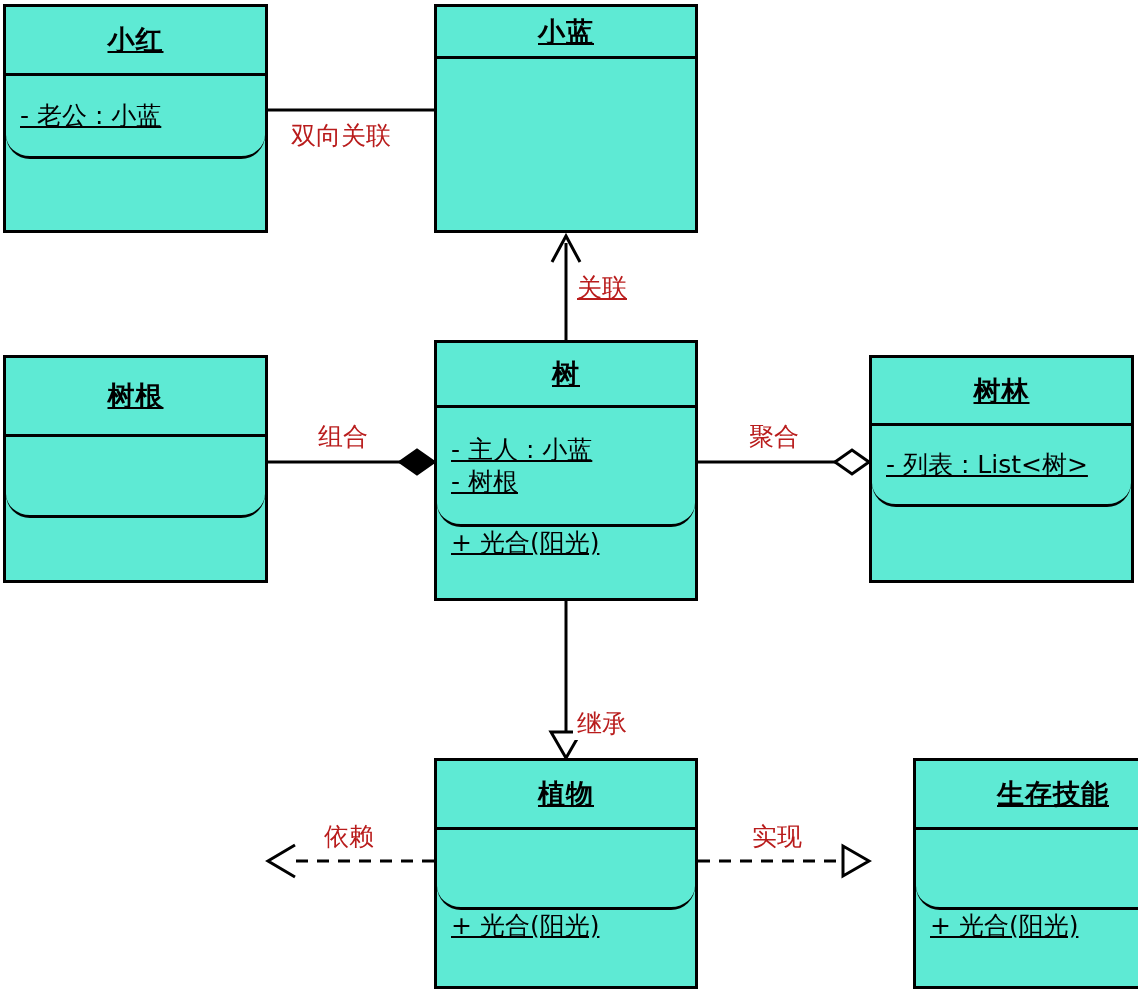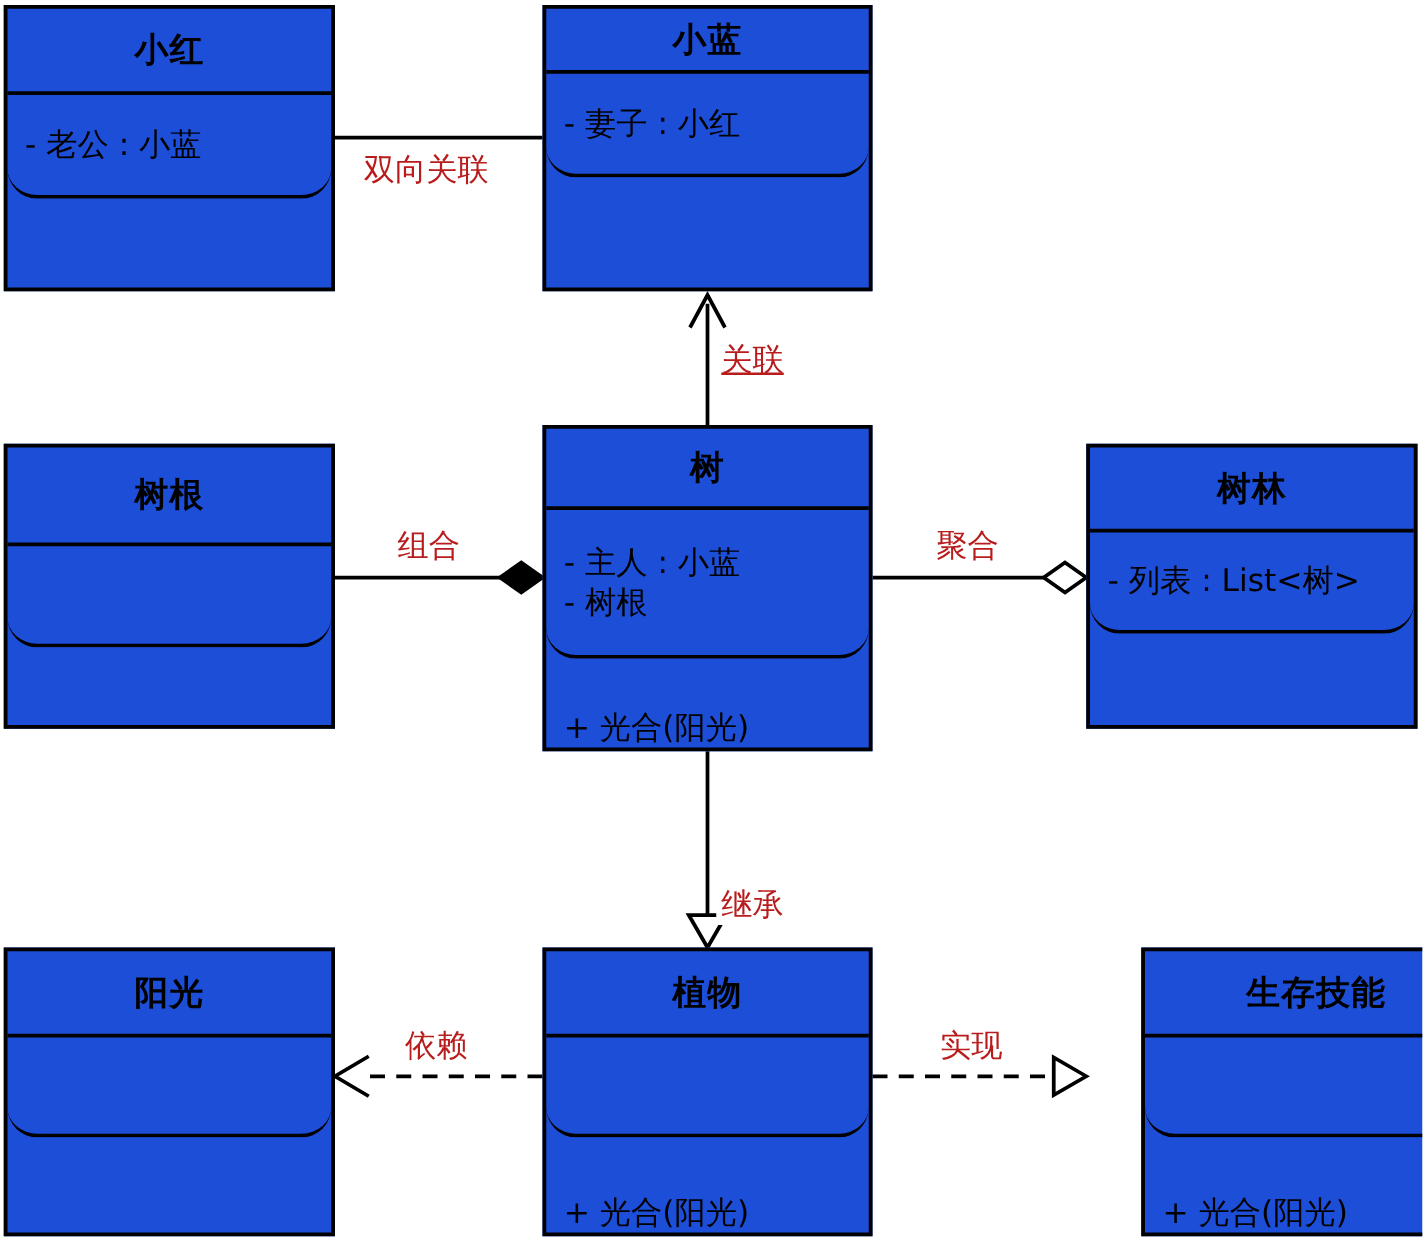--- a/index.html
+++ b/index.html
@@ -12,23 +12,24 @@
     width: 1138px;
     height: 993px;
     background: #ffffff;
     font-family: "DejaVu Sans", "Liberation Sans", sans-serif;
     overflow: hidden;
   }
   .uml-class {
     position: absolute;
     box-sizing: border-box;
     border: 3px solid #000000;
-    background: #1d4ed8;
+    background: #5eead4;
     display: flex;
     flex-direction: column;
+    text-decoration: underline;
   }
   .cls-title {
     box-sizing: border-box;
     display: flex;
     align-items: center;
     justify-content: center;
     font-weight: bold;
     font-size: 27px;
     color: #000000;
     border-bottom: 3px solid #000000;
@@ -40,23 +41,22 @@
     display: flex;
     flex-direction: column;
     justify-content: center;
     padding-left: 14px;
     border-radius: 24px;
   }
   .cls-ops {
     box-sizing: border-box;
     display: flex;
     flex-direction: column;
-    justify-content: flex-end;
+    justify-content: flex-start;
     padding-left: 14px;
-    margin-top: 25px;
   }
   .member {
     font-size: 25px;
     color: #000000;
     line-height: 1.30;
     white-space: nowrap;
   }
   .edge-label {
     position: absolute;
     font-size: 25px;
@@ -115,23 +115,20 @@
   <div class="uml-class" style="left:3px; top:4px; width:265px; height:229px;">
     <div class="cls-title" style="height:69px;">小红</div>
     <div class="cls-attrs" style="height:83px;">
       <div class="member">- 老公 : 小蓝</div>
     </div>
     <div class="cls-ops" style="flex:1;"></div>
   </div>
 
   <div class="uml-class" style="left:434px; top:4px; width:264px; height:229px;">
     <div class="cls-title" style="height:52px;">小蓝</div>
-    <div class="cls-attrs" style="height:83px;">
-      <div class="member">- 妻子 : 小红</div>
-    </div>
     <div class="cls-ops" style="flex:1;"></div>
   </div>
 
   <div class="uml-class" style="left:3px; top:355px; width:265px; height:228px;">
     <div class="cls-title" style="height:79px;">树根</div>
     <div class="cls-attrs" style="height:81px;"></div>
     <div class="cls-ops" style="flex:1;"></div>
   </div>
 
   <div class="uml-class" style="left:434px; top:340px; width:264px; height:261px;">
@@ -146,25 +143,20 @@
   </div>
 
   <div class="uml-class" style="left:869px; top:355px; width:265px; height:228px;">
     <div class="cls-title" style="height:68px;">树林</div>
     <div class="cls-attrs" style="height:81px;">
       <div class="member">- 列表 : List&lt;树&gt;</div>
     </div>
     <div class="cls-ops" style="flex:1;"></div>
   </div>
 
-  <div class="uml-class" style="left:3px; top:758px; width:265px; height:231px;">
-    <div class="cls-title" style="height:69px;">阳光</div>
-    <div class="cls-attrs" style="height:80px;"></div>
-    <div class="cls-ops" style="flex:1;"></div>
-  </div>
 
   <div class="uml-class" style="left:434px; top:758px; width:264px; height:231px;">
     <div class="cls-title" style="height:69px;">植物</div>
     <div class="cls-attrs" style="height:80px;"></div>
     <div class="cls-ops" style="flex:1;">
       <div class="member">+ 光合(阳光)</div>
     </div>
   </div>
 
   <div class="uml-class" style="left:913px; top:758px; width:280px; height:231px;">

